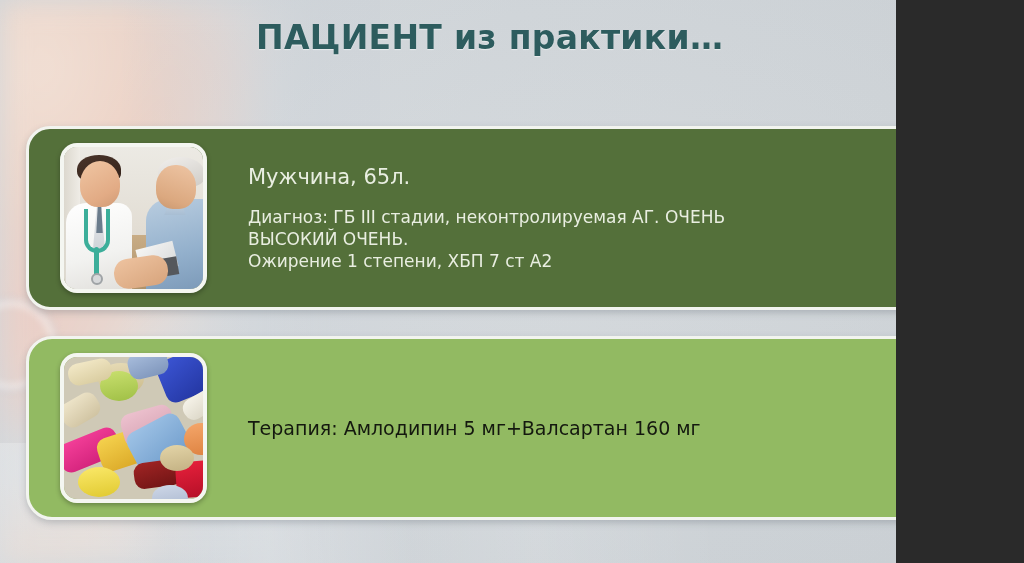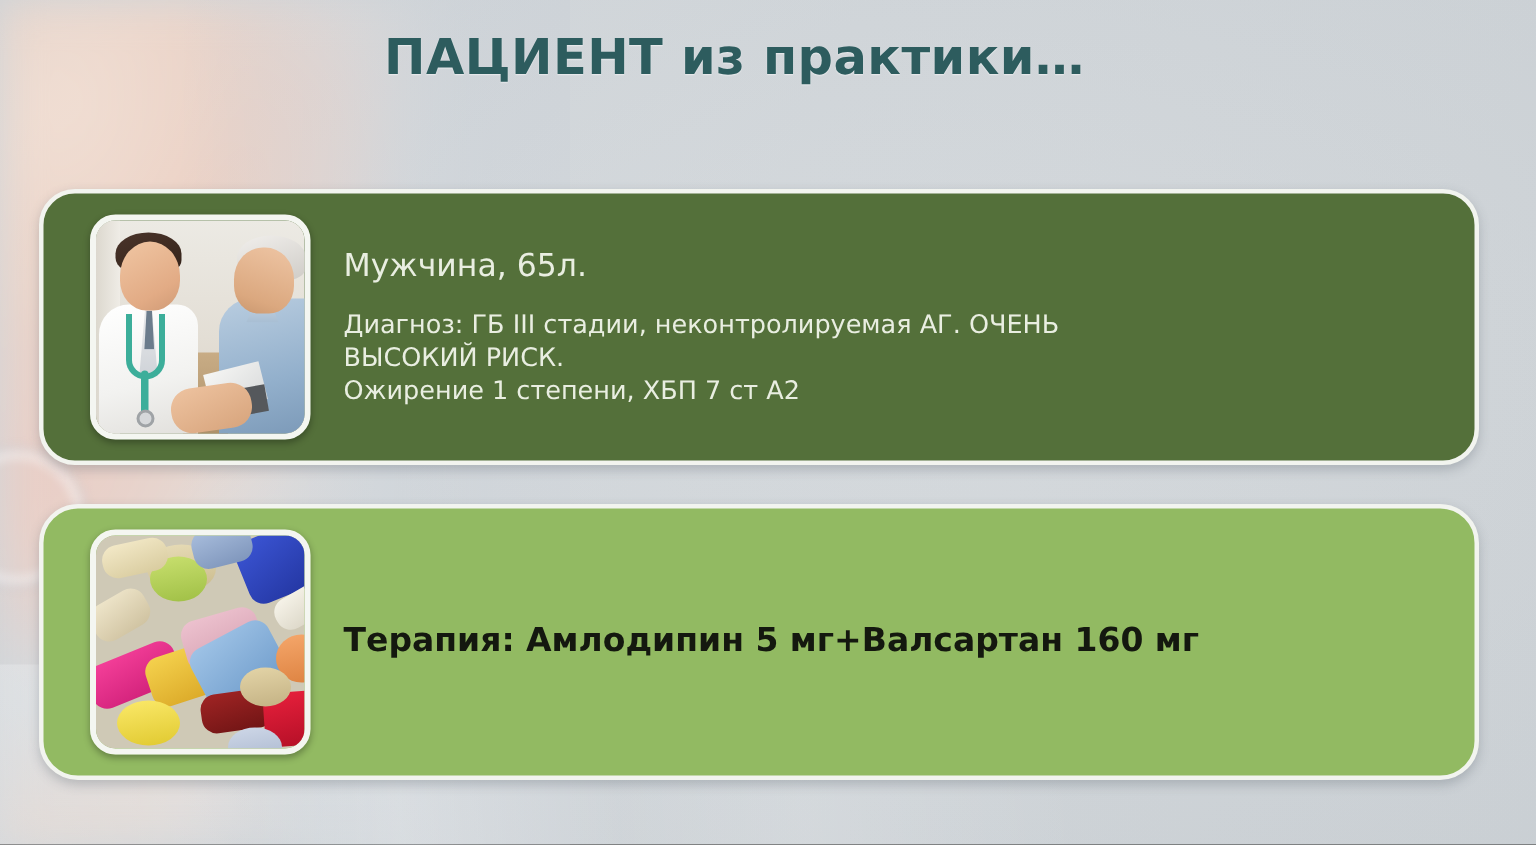--- a/index.html
+++ b/index.html
@@ -5,21 +5,21 @@
 <style>
   html, body {
     margin: 0;
     padding: 0;
     background: #2a2a2a;
   }
   * { box-sizing: border-box; }
 
   .slide {
     position: relative;
-    width: 1024px;
+    width: 896px;
     height: 563px;
     overflow: hidden;
     font-family: "DejaVu Sans", "Liberation Sans", sans-serif;
     background: #ced3d8;
   }
 
   
   .bg-base {
     position: absolute;
     inset: 0;
@@ -233,40 +233,39 @@
 
   
   .pills { position: absolute; inset: 0; background: #cfc9b6; }
   .pill { position: absolute; }
   .p-cap { border-radius: 10px; }
   .p-round { border-radius: 50%; }
 
   
   .card-text {
     flex: 1 1 auto;
-    padding-left: 22px;
+    padding-left: 41px;
     padding-right: 22px;
   }
   .dx-lead {
     color: #e9eee1;
     font-size: 21px;
     line-height: 1.25;
     margin-bottom: 16px;
   }
   .dx-line {
     color: #e9eee1;
     font-size: 17px;
     line-height: 1.30;
   }
   .tx-line {
     color: #14180f;
-    font-size: 22px;
+    font-size: 19px;
     line-height: 1.20;
     margin-bottom: 24px;
-    font-weight: bold;
   }
   .tx-line:last-child { margin-bottom: 0; }
 </style>
 </head>
 <body>
 
 <div class="slide">
 
   <div class="bg-base"></div>
   <div class="bg-photo"></div>
@@ -301,21 +300,21 @@
         <div class="ph-d-steth3"></div>
         <div class="ph-paper"></div>
         <div class="ph-paper2"></div>
         <div class="ph-hands"></div>
       </div>
     </div>
 
     <div class="card-text">
       <div class="dx-lead">Мужчина, 65л.</div>
       <div class="dx-line">Диагноз: ГБ III стадии, неконтролируемая АГ. ОЧЕНЬ</div>
-      <div class="dx-line">ВЫСОКИЙ РИСК.</div>
+      <div class="dx-line">ВЫСОКИЙ ОЧЕНЬ.</div>
       <div class="dx-line">Ожирение 1 степени, ХБП 7 ст А2</div>
     </div>
   </div>
 
   <div class="card card-therapy">
 
     <div class="thumb">
       <div class="thumb-inner pills">
         <div class="pill p-cap" style="left:-6px;  top:78px;  width:62px; height:30px; background:linear-gradient(170deg,#f5409a,#cf1f78); transform:rotate(-22deg);"></div>
         <div class="pill p-cap" style="left:34px;  top:74px;  width:62px; height:34px; background:linear-gradient(170deg,#f5d24e,#d9a625); transform:rotate(-18deg);"></div>

